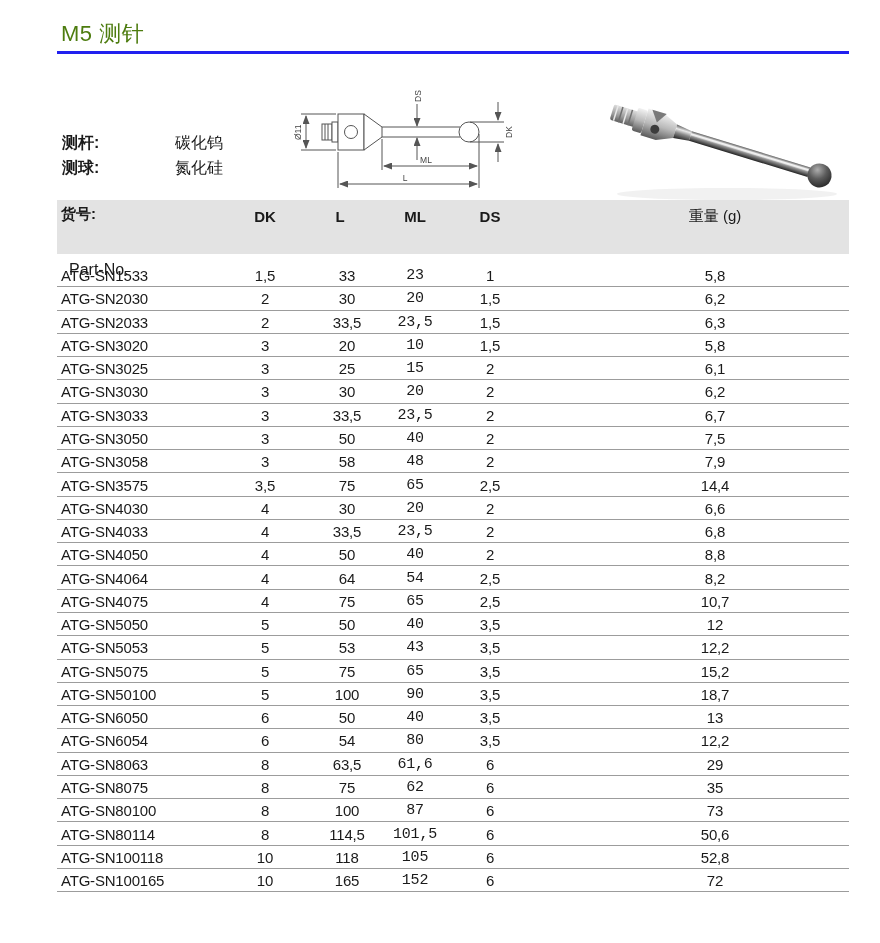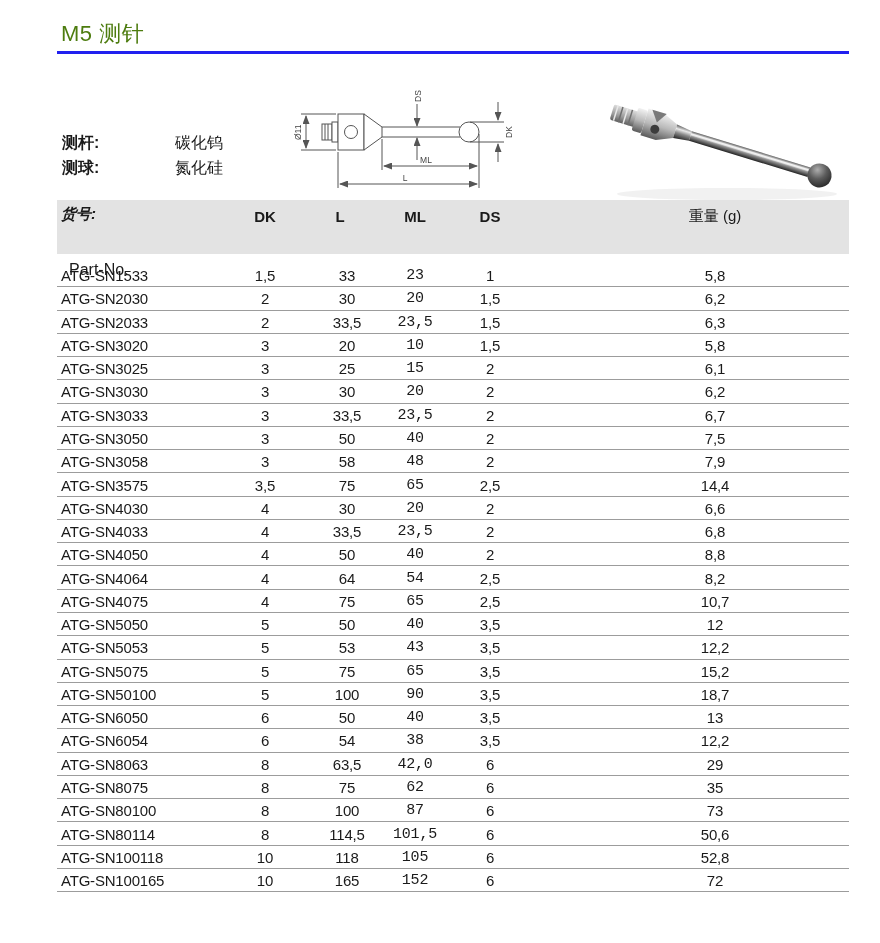--- a/index.html
+++ b/index.html
@@ -20,21 +20,21 @@
   .spec-value{font-weight:400;margin-left:30px;}
   .diagram{position:absolute;left:292px;top:86px;}
   .photo{position:absolute;left:592px;top:80px;}
   .dim-text{font-size:8.5px;fill:#444;font-family:"Liberation Sans",sans-serif;}
   .dwg{stroke:#555;stroke-width:1;fill:none;}
   .dwg-fill{stroke:#555;stroke-width:1;fill:#ffffff;}
 
   .ptable{position:absolute;left:57px;top:200px;width:792px;}
   .thead{position:relative;height:54px;background:#e3e3e3;}
   .thead span{position:absolute;white-space:nowrap;}
-  .h-cn{left:4px;top:5px;font-weight:700;font-size:15px;font-style:italic;}
+  .h-cn{left:4px;top:5px;font-weight:700;font-size:15px;}
   .h-en{left:12px;top:29px;font-weight:400;font-size:16px;margin-top:32px;}
   .h-col{top:8px;font-weight:700;font-size:15px;transform:translateX(-50%);}
   .h-dk{left:208px;} .h-l{left:283px;} .h-ml{left:358px;} .h-ds{left:433px;}
   .h-weight{left:658px;top:7px;font-size:15px;font-weight:400;transform:translateX(-50%);
     font-family:Liberation Sans, sans-serif;}
 
   .rows{margin-top:10px;}
   .trow{
     position:relative;height:23.28px;box-sizing:border-box;
     border-bottom:1px solid #9c9c9c;font-size:15px;letter-spacing:-0.2px;
@@ -335,30 +335,30 @@
     <span class="c-num c-l">50</span>
     <span class="c-num c-ml">40</span>
     <span class="c-num c-ds">3,5</span>
     <span class="c-num c-w">13</span>
   </div>
 
   <div class="trow">
     <span class="c-part">ATG-SN6054</span>
     <span class="c-num c-dk">6</span>
     <span class="c-num c-l">54</span>
-    <span class="c-num c-ml">38</span>
+    <span class="c-num c-ml">80</span>
     <span class="c-num c-ds">3,5</span>
     <span class="c-num c-w">12,2</span>
   </div>
 
   <div class="trow">
     <span class="c-part">ATG-SN8063</span>
     <span class="c-num c-dk">8</span>
     <span class="c-num c-l">63,5</span>
-    <span class="c-num c-ml">42,0</span>
+    <span class="c-num c-ml">61,6</span>
     <span class="c-num c-ds">6</span>
     <span class="c-num c-w">29</span>
   </div>
 
   <div class="trow">
     <span class="c-part">ATG-SN8075</span>
     <span class="c-num c-dk">8</span>
     <span class="c-num c-l">75</span>
     <span class="c-num c-ml">62</span>
     <span class="c-num c-ds">6</span>

